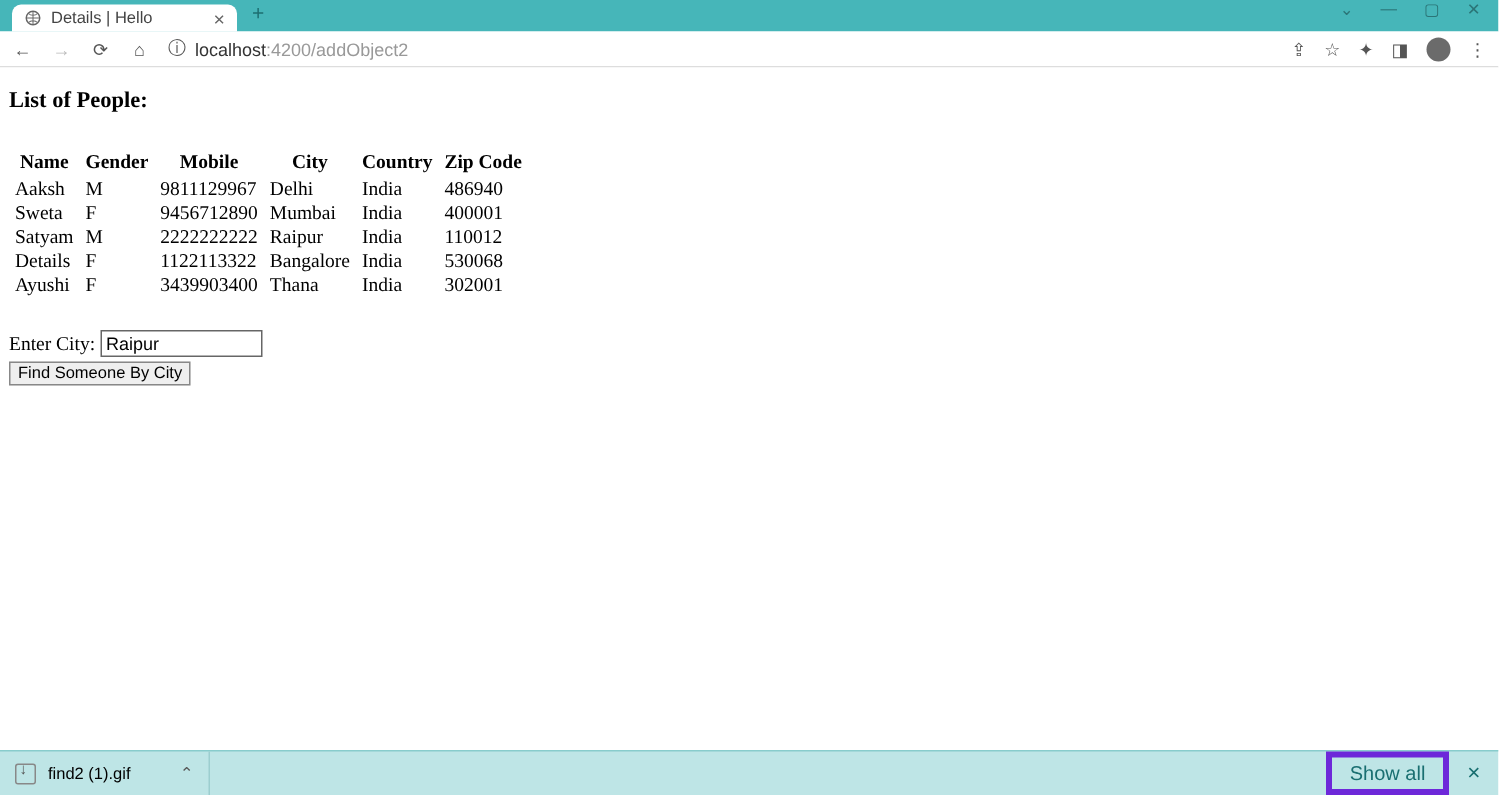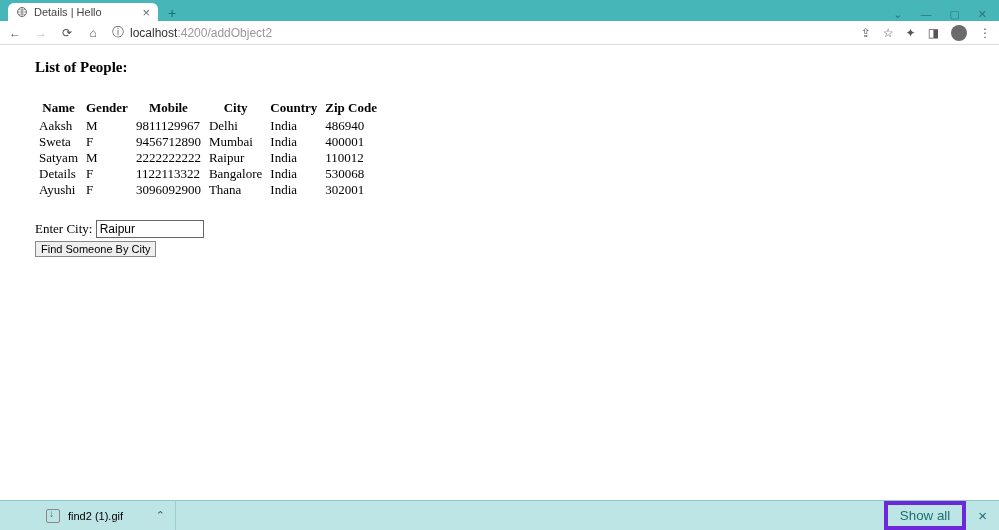--- a/index.html
+++ b/index.html
@@ -10,21 +10,21 @@
       height: 530px;
       overflow: hidden;
       background: #fff;
       position: relative;
     }
     
     .tab-strip {
       height: 21px;
       background: #46b6b9;
       display: flex;
-      align-items: flex-end;
+      align-items: flex-start;
       padding-left: 8px;
     }
     .tab {
       background: #fff;
       height: 18px;
       width: 150px;
       border-radius: 6px 6px 0 0;
       margin-top: 3px;
       display: flex;
       align-items: center;
@@ -67,21 +67,20 @@
       color: #555;
     }
     .addr-bar .url-field .host { color: #333; }
     .addr-bar .url-field .path { color: #999; }
     .right-icons { display: flex; gap: 12px; align-items: center; color: #555; }
     .avatar-circle { width: 16px; height: 16px; border-radius: 50%; background: #6b6b6b; }
     
     .page {
       padding: 6px 6px 0 6px;
       background: #fff;
-      margin-left: 29px;
     }
     .heading { font-weight: bold; font-size: 15px; margin-top: 8px; margin-bottom: 24px; }
     table { border-collapse: collapse; font-size: 13px; margin-bottom: 22px; }
     th { text-align: center; font-weight: bold; padding: 0 4px 2px; }
     td { padding: 0 4px; vertical-align: top; }
     .form-block { margin-bottom: 22px; }
     .form-block label { font-size: 13px; }
     .form-block input[type=text] {
       font-family: Arial, sans-serif;
       font-size: 12px;
@@ -105,21 +104,20 @@
       bottom: 0;
       left: 0;
       right: 0;
       height: 30px;
       background: #bee5e6;
       border-top: 1px solid #8cc;
       display: flex;
       align-items: center;
       font-family: Arial, sans-serif;
       font-size: 11px;
-      padding-left: 36px;
     }
     .dl-item {
       display: flex;
       align-items: center;
       gap: 8px;
       padding: 0 10px;
       height: 100%;
       border-right: 1px solid #9ccecf;
       min-width: 140px;
     }
@@ -231,21 +229,21 @@
           <td>Details</td>
           <td>F</td>
           <td>1122113322</td>
           <td>Bangalore</td>
           <td>India</td>
           <td>530068</td>
         </tr>
         <tr>
           <td>Ayushi</td>
           <td>F</td>
-          <td>3096092900</td>
+          <td>3439903400</td>
           <td>Thana</td>
           <td>India</td>
           <td>302001</td>
         </tr>
       </tbody>
   </table>
 
   <div class="form-block">
     <label>Enter City:</label>
     <input type="text" value="Raipur" style="">

